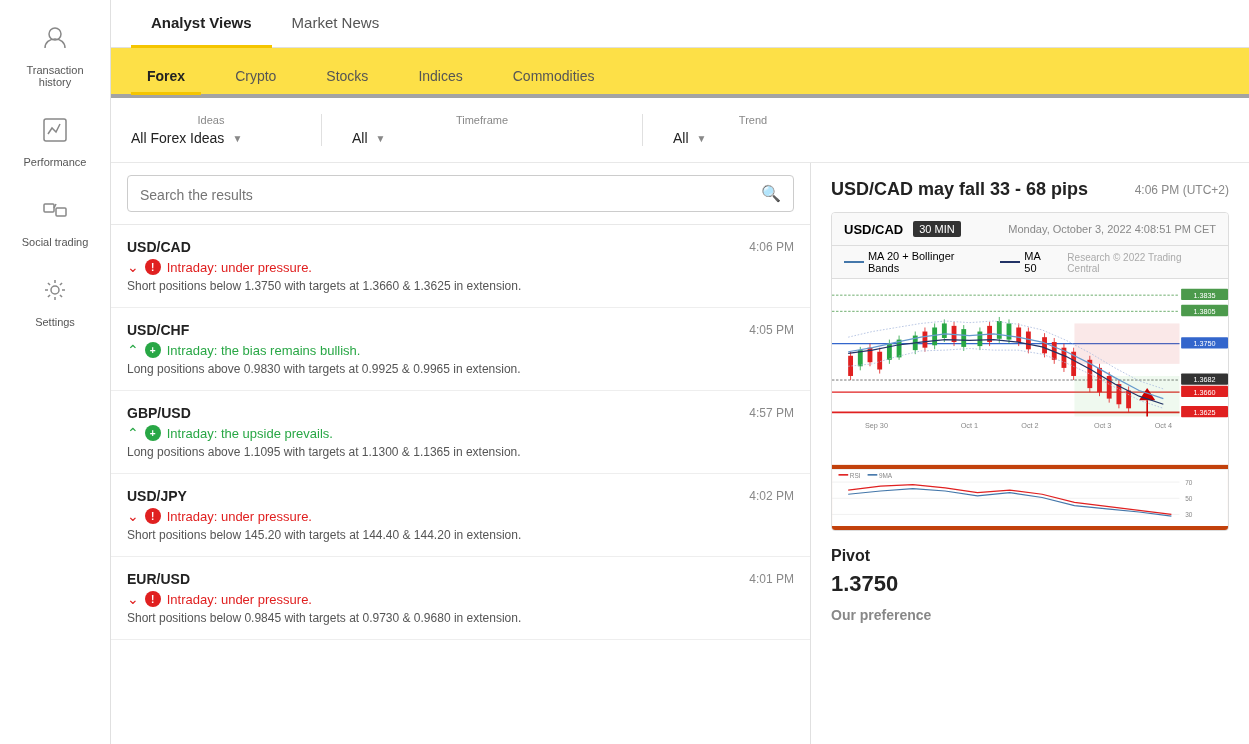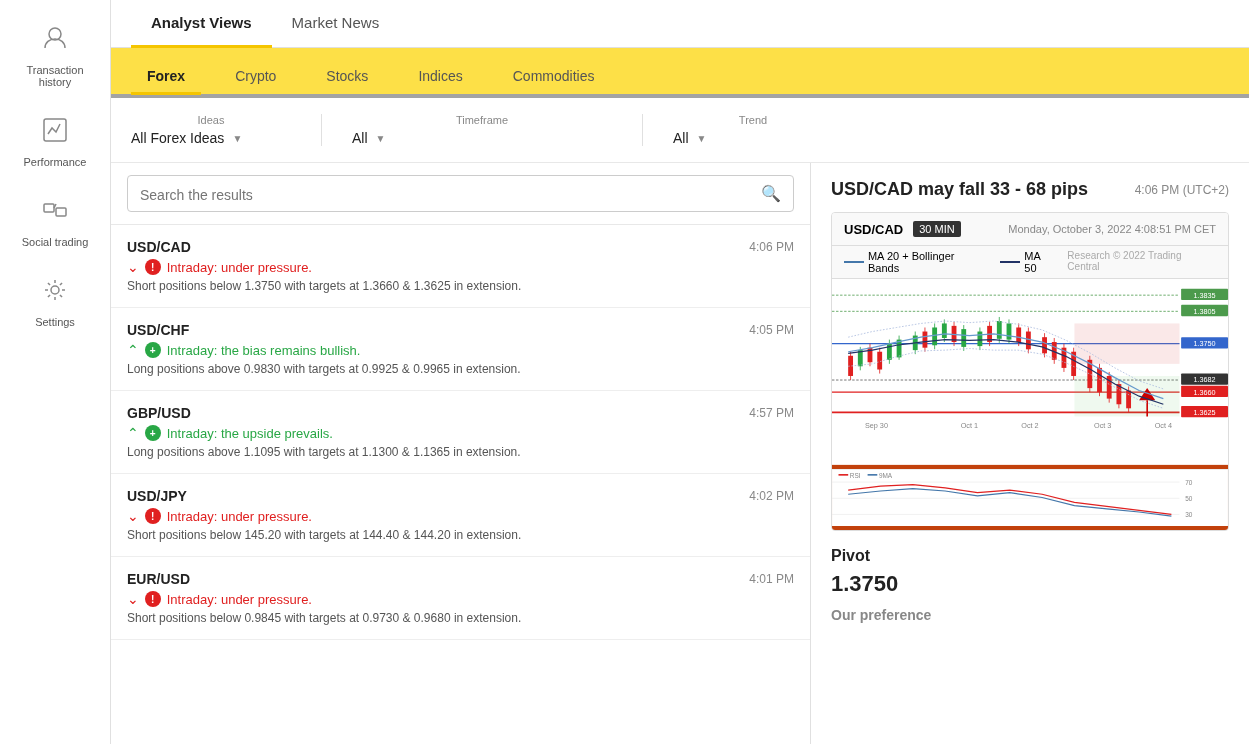--- a/index.html
+++ b/index.html
@@ -237,21 +237,21 @@
       background: #333;
       color: #fff;
       padding: 2px 6px;
       border-radius: 2px;
       font-size: 11px;
     }
     .chart-date { color: #888; font-size: 11px; margin-left: auto; }
     .chart-legend {
       display: flex;
       gap: 12px;
-      align-items: flex-start;
+      align-items: flex-end;
       padding: 4px 12px;
       font-size: 11px;
       background: #f9f9f9;
       border-bottom: 1px solid #ddd;
     }
     .legend-item { display: flex; align-items: center; gap: 4px; }
     .legend-line-blue { width: 20px; height: 2px; background: #4477aa; }
     .legend-line-navy { width: 20px; height: 2px; background: #223366; }
     .chart-research { margin-left: auto; font-size: 10px; color: #aaa; }
 

